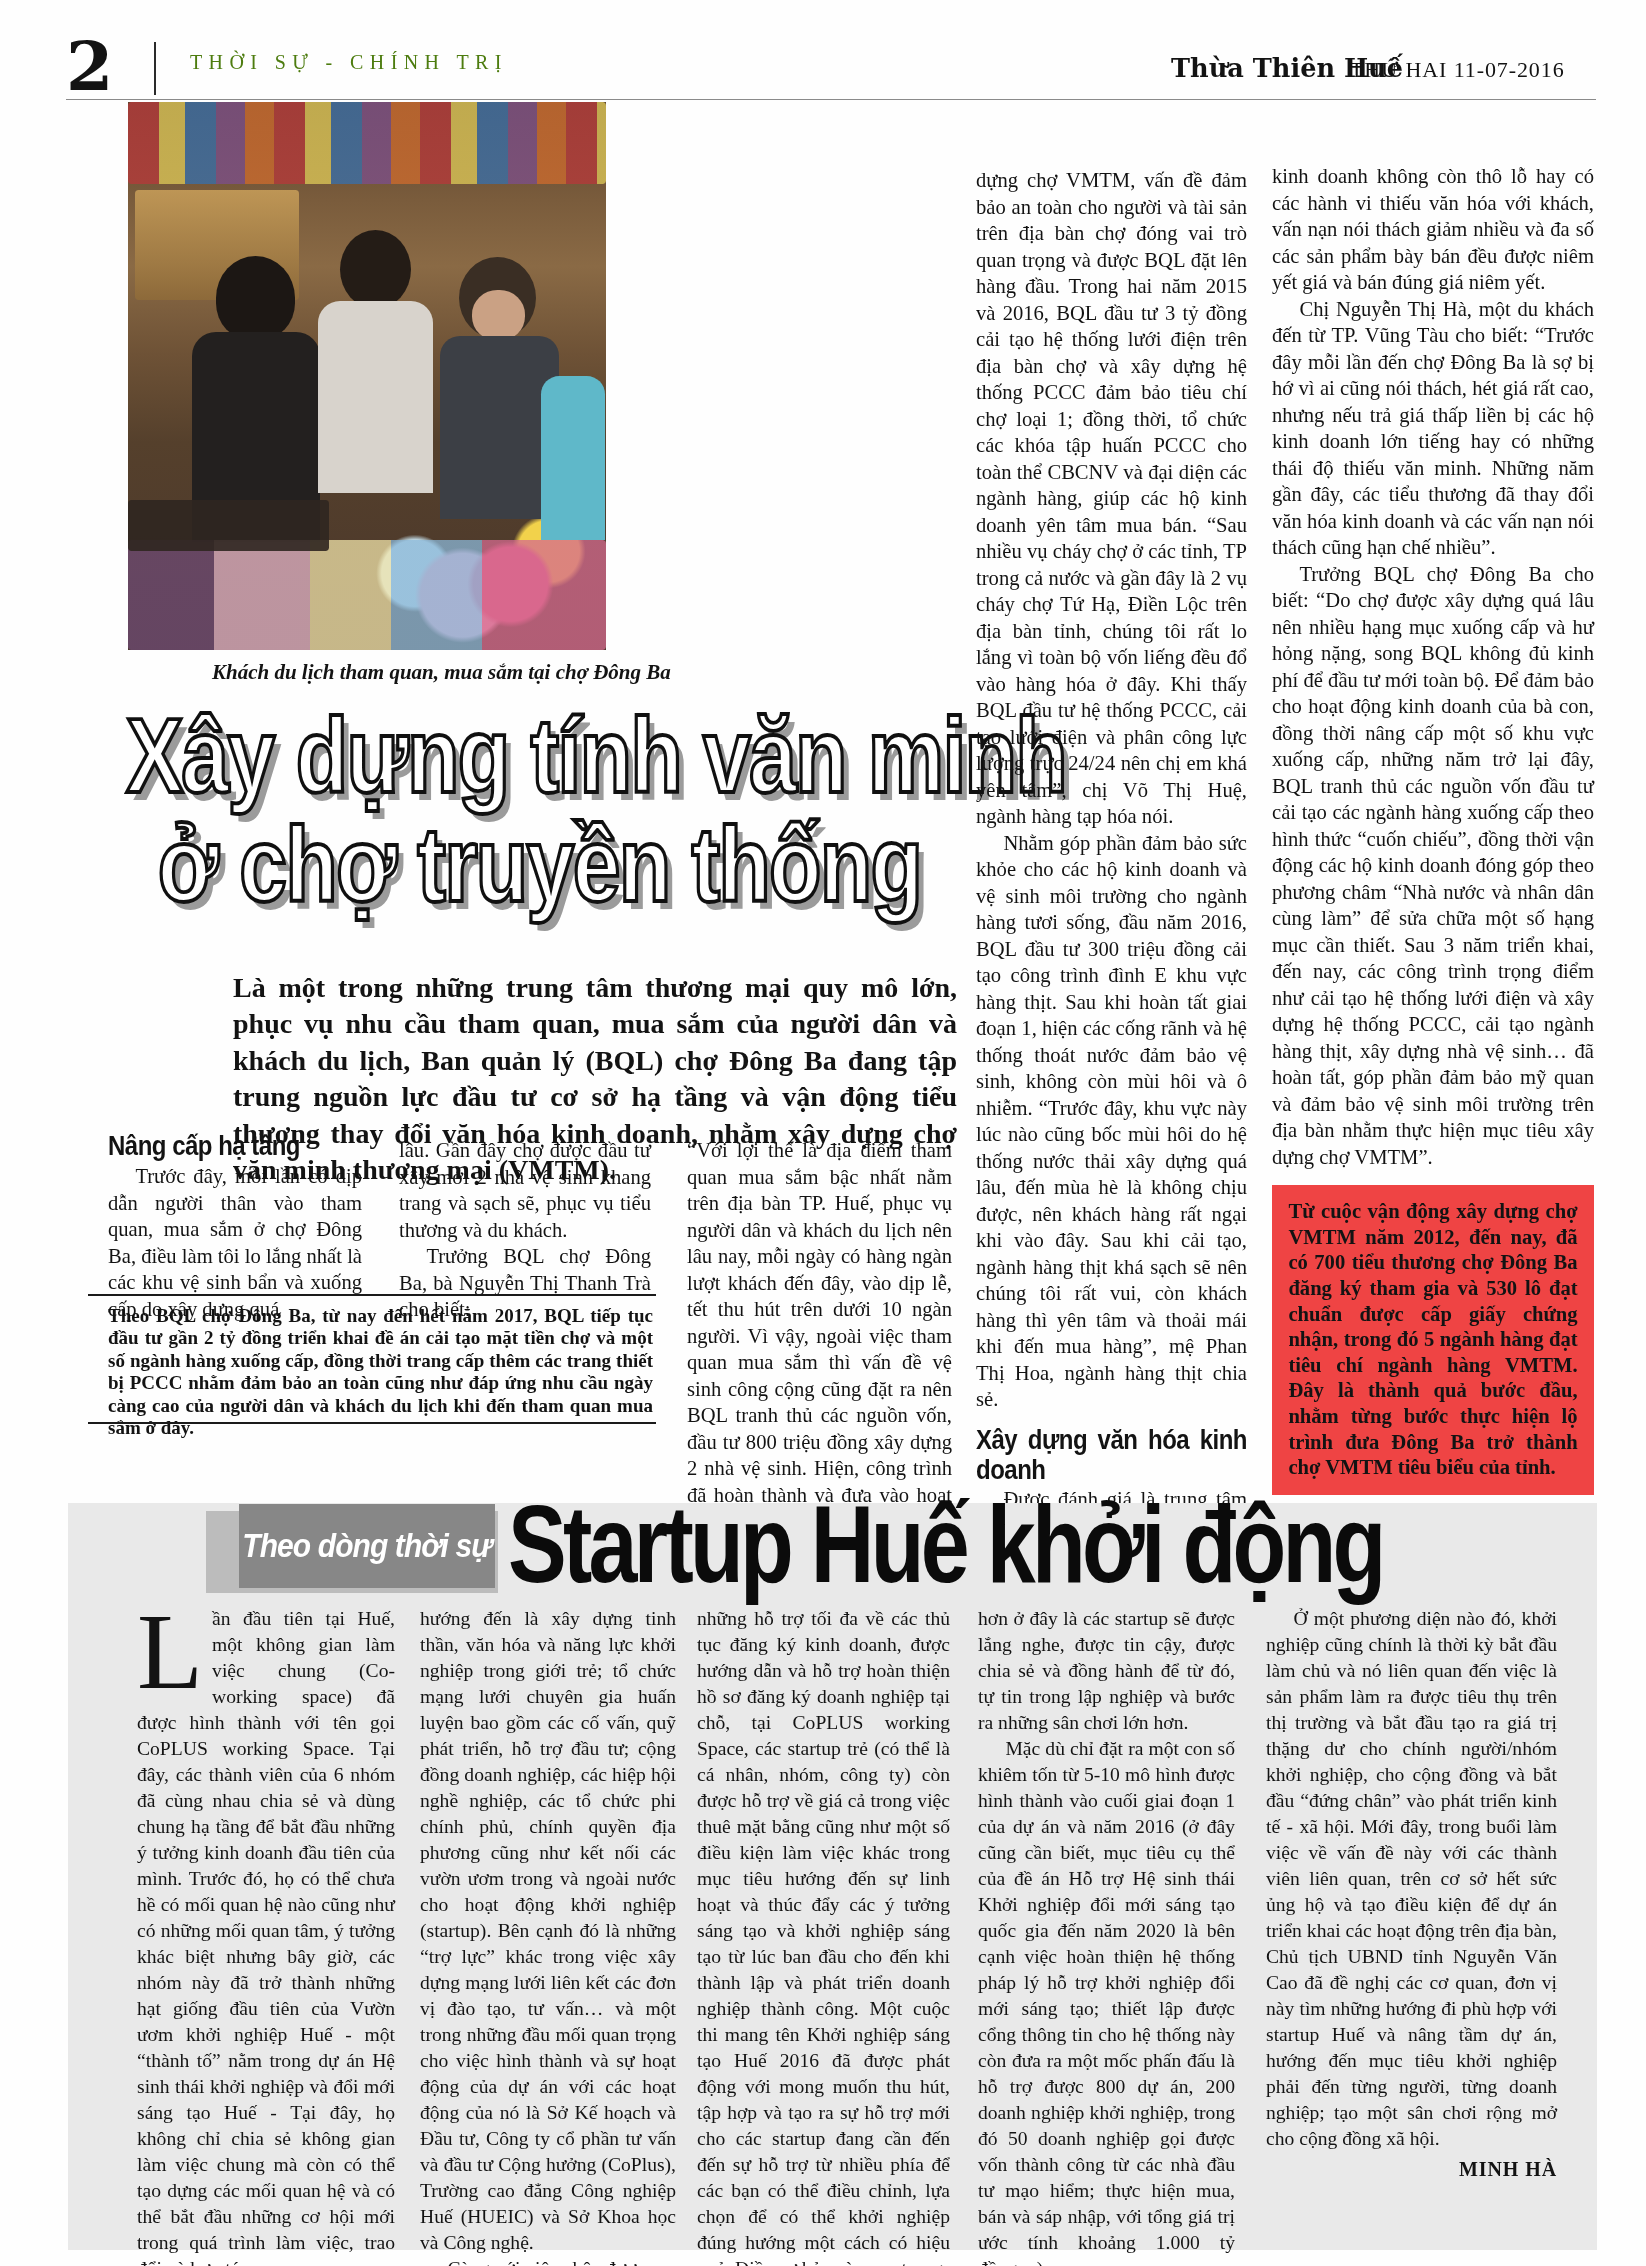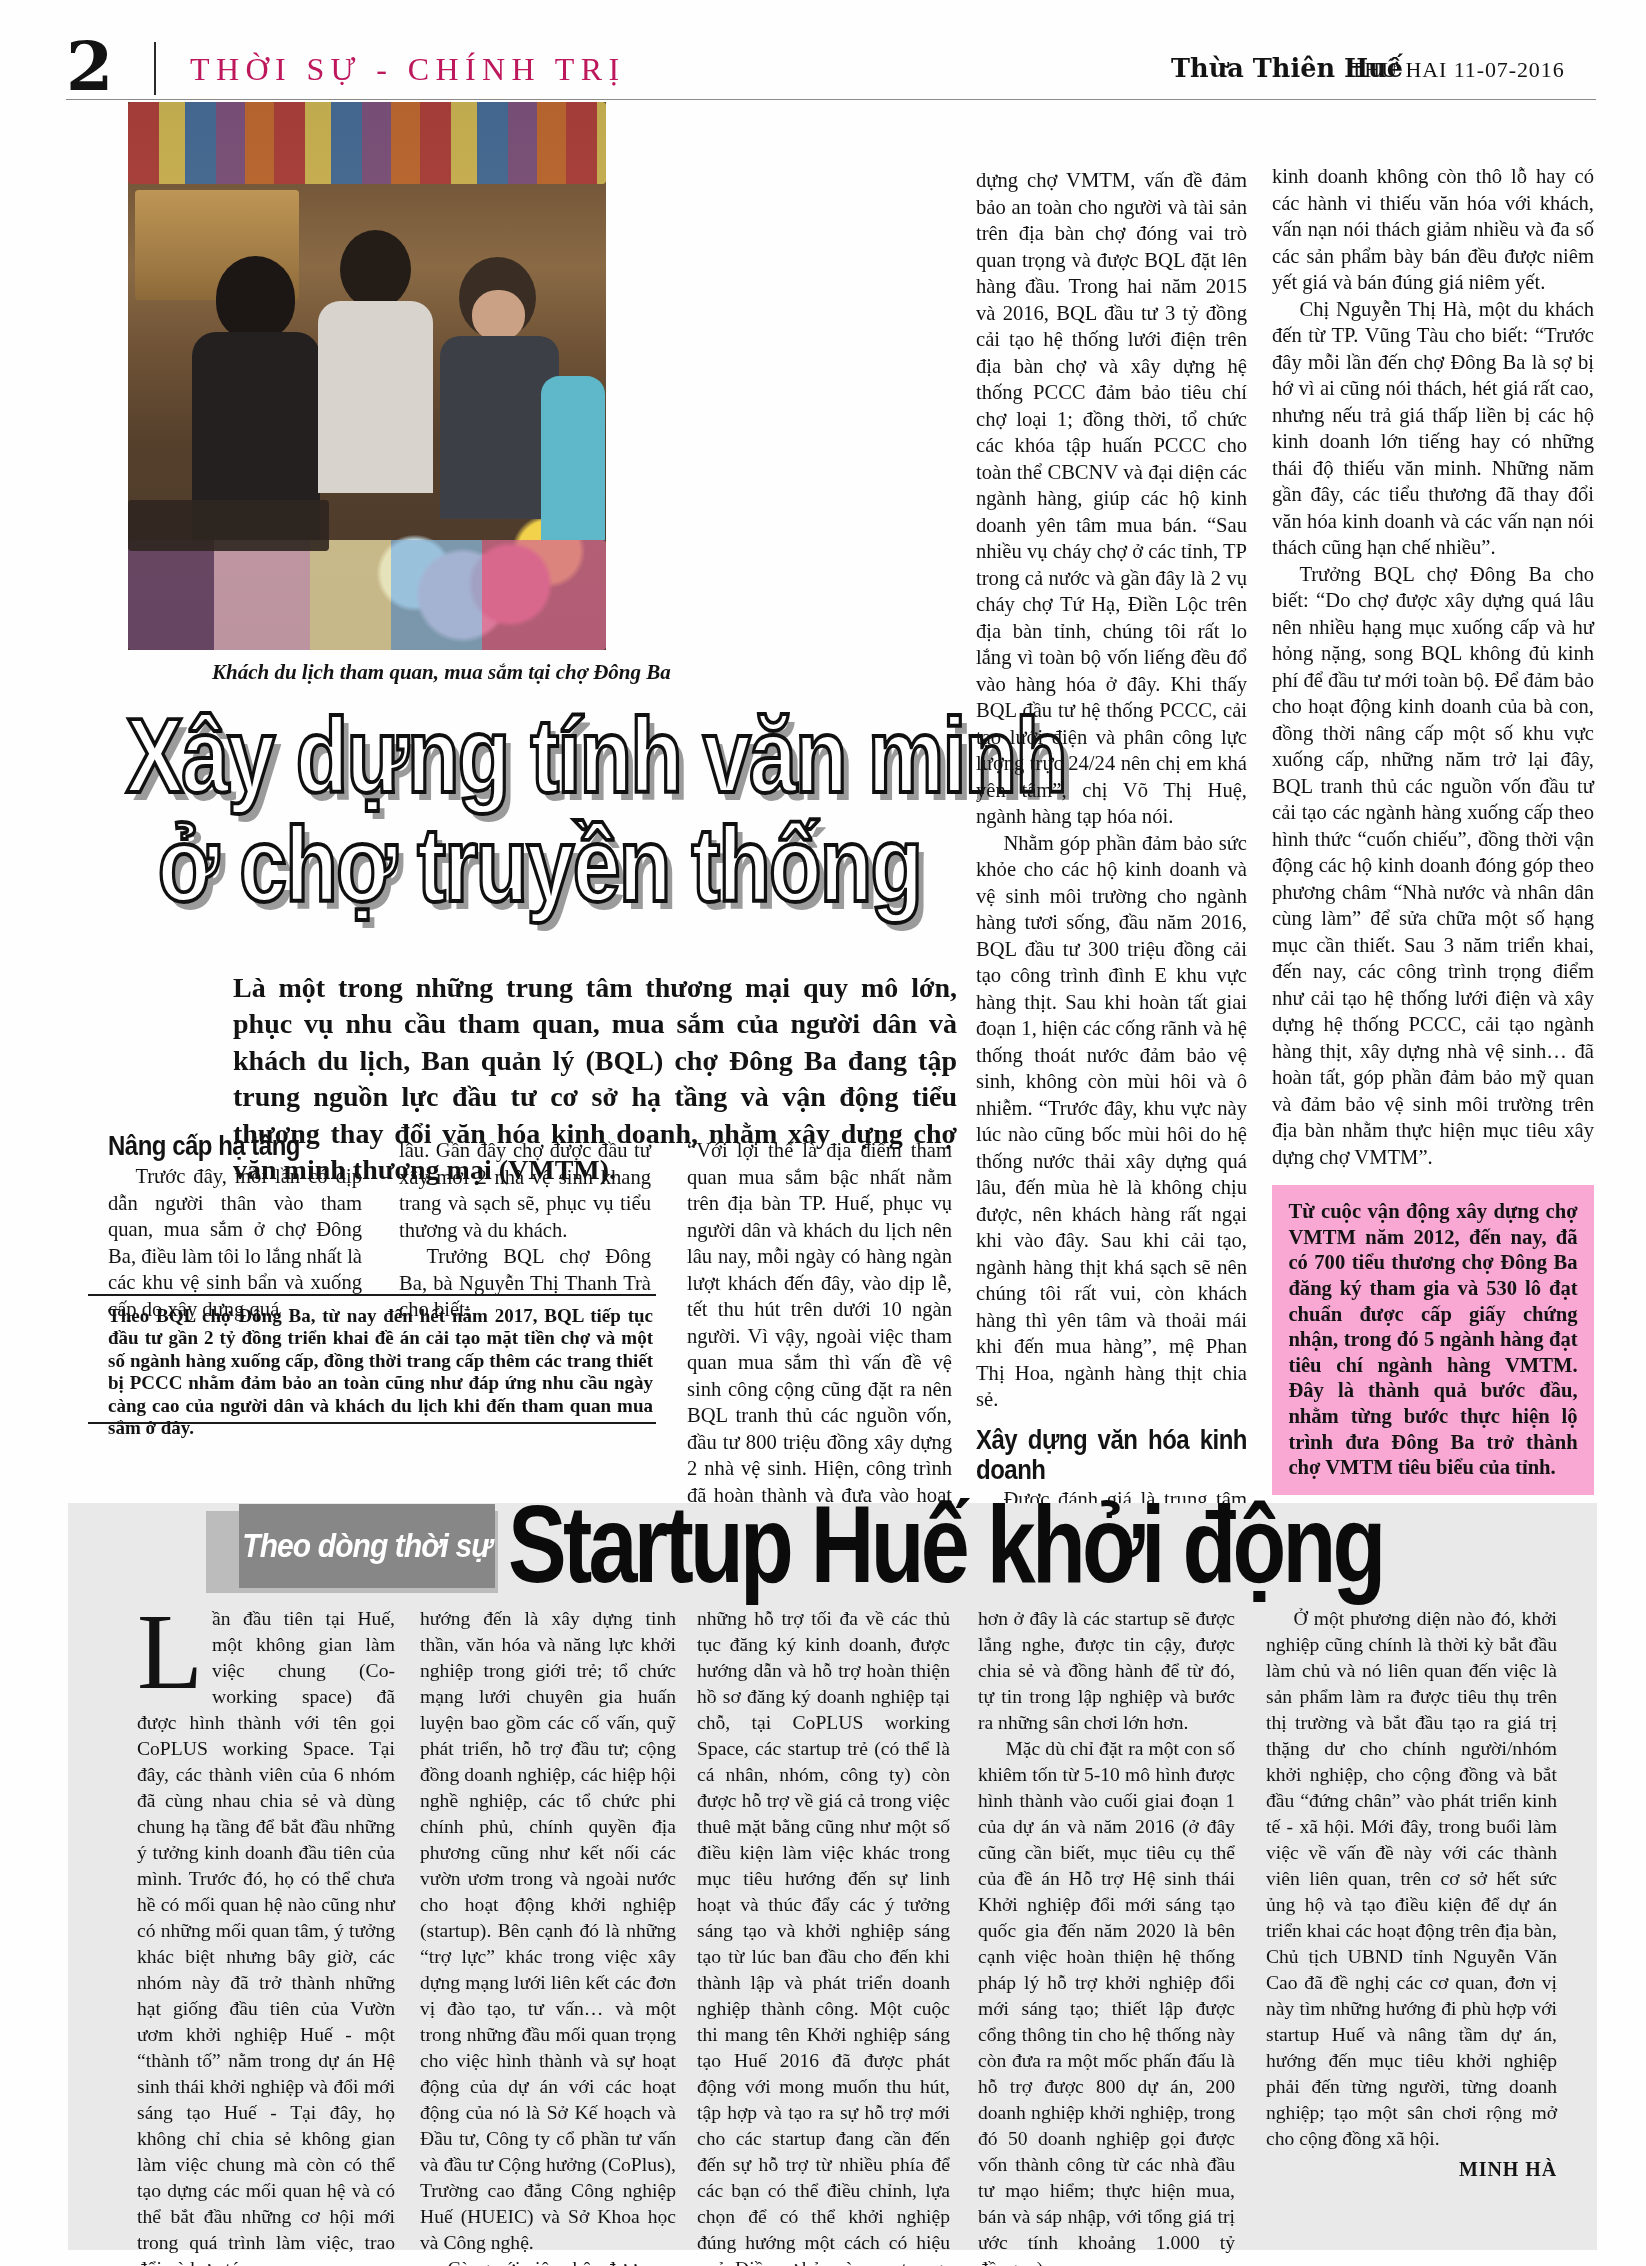--- a/index.html
+++ b/index.html
@@ -5,21 +5,21 @@
   html,body{margin:0;padding:0;}
   body{
     width:1647px;height:2267px;position:relative;background:#fefefe;
     font-family:"Liberation Serif", serif;color:#131313;
     -webkit-font-smoothing:antialiased;
   }
   .abs{position:absolute;}
   
   .page-num{left:66px;top:25.6px;font-size:68px;font-weight:bold;font-family:"DejaVu Serif",serif;}
   .head-vrule{left:154px;top:42px;width:1.8px;height:53px;background:#2a2a2a;}
-  .section-title{left:190px;top:51px;font-size:32px;letter-spacing:6.4px;font-family:"Liberation Serif",serif;color:#be185d;}
+  .section-title{left:190px;top:51px;font-size:20px;letter-spacing:6.4px;font-family:"Liberation Serif",serif;color:#4d7c0f;}
   .masthead{left:1171px;top:53px;font-size:25.6px;font-weight:900;font-family:"DejaVu Serif",serif;text-align:right;}
   .issue-date{left:1350px;top:57px;font-size:22px;letter-spacing:0.9px;}
   .head-rule{left:66px;top:99px;width:1530px;height:0.9px;background:#8a8a8a;}
 
   
   .photo{
     left:128px;top:102px;width:478px;height:548px;overflow:hidden;
     background:
       radial-gradient(circle at 80% 88%, #e8608a 0 6%, transparent 7%),
       radial-gradient(circle at 88% 82%, #f2d24b 0 5%, transparent 6%),
@@ -75,21 +75,21 @@
 
   .quote-rule{height:1.8px;background:#1a1a1a;}
   .qr-top{left:88px;top:1294px;width:568px;}
   .qr-bot{left:88px;top:1422px;width:568px;}
   .quote{
     left:108px;top:1305px;width:545px;font-size:19px;font-weight:bold;
     line-height:22.4px;text-align:justify;
   }
 
   .graybox{
-    background:#f9a8d4;padding:14.6px 16.4px;margin-top:14.6px;
+    background:#ef4444;padding:14.6px 16.4px;margin-top:14.6px;
     font-weight:bold;font-size:20.6px;line-height:25.6px;text-align:justify;
   }
   .byline-main{margin-top:14.6px;text-align:right;font-size:20px;}
   .byline-main .lbl{font-style:italic;}
   .byline-main .nm{font-weight:bold;letter-spacing:0.9px;}
 
   
   .startup-panel{left:68px;top:1503px;width:1529px;height:747px;background:#e9e9e9;}
   .kicker-shadow{left:206px;top:1511px;width:292px;height:82px;background:#bcbcbc;}
   .kicker-box{left:239px;top:1504px;width:256px;height:84px;background:#878787;

